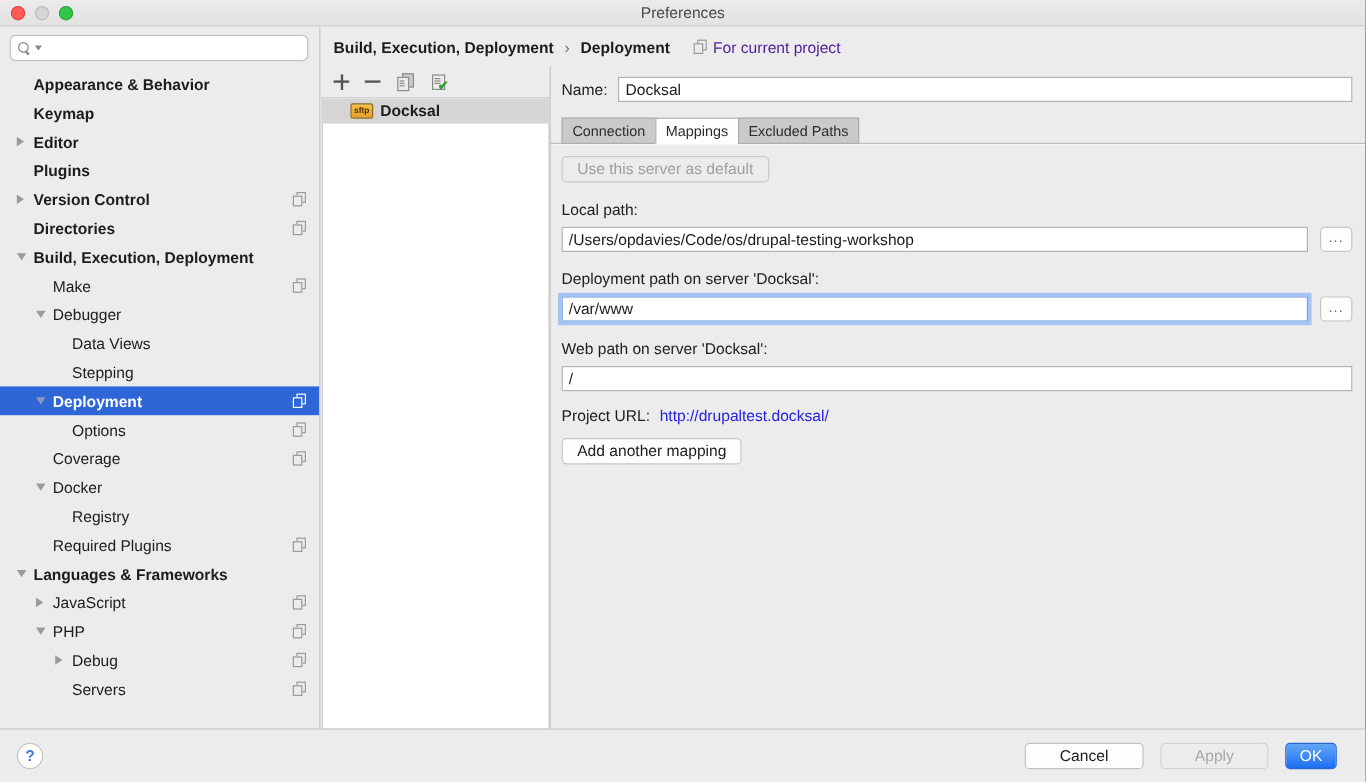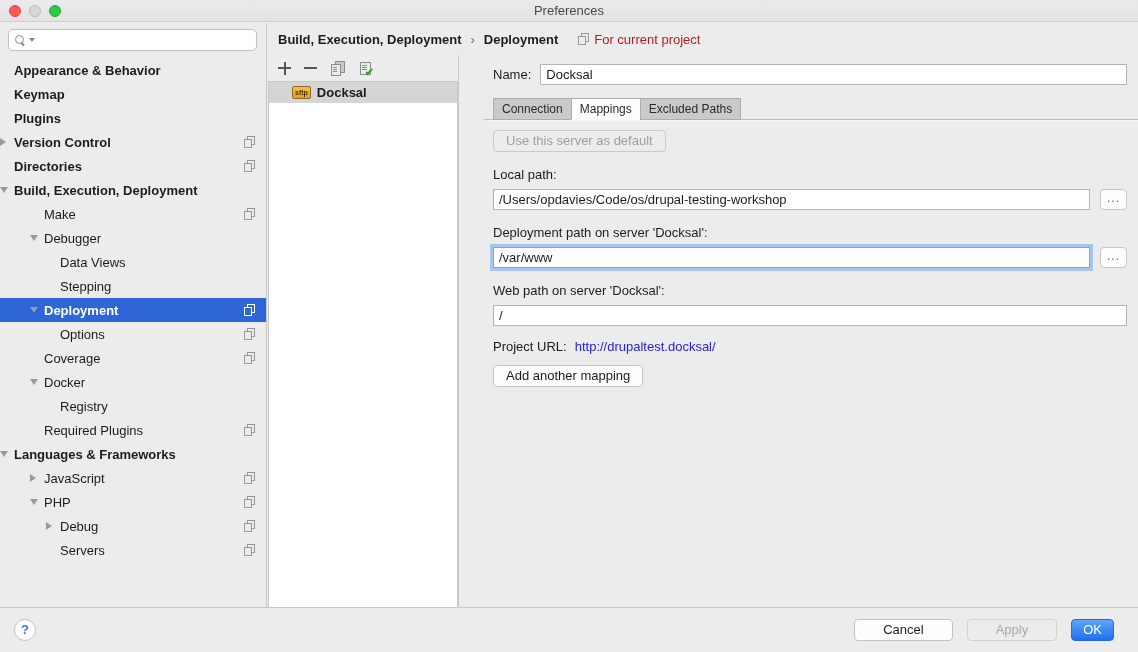--- a/index.html
+++ b/index.html
@@ -38,21 +38,21 @@
   .mag { position:relative; width:11px; height:11px; flex:0 0 auto; }
   .mag::before { content:""; position:absolute; left:0; top:0; width:7px; height:7px;
     border:1.5px solid #8a8a8a; border-radius:50%; }
   .mag::after { content:""; position:absolute; left:7px; top:7px; width:4px; height:1.5px;
     background:#8a8a8a; transform:rotate(45deg); transform-origin:0 0; }
   .caret-down { width:0; height:0; border-left:3px solid transparent;
     border-right:3px solid transparent; border-top:4px solid #8a8a8a; }
 
   .tree { --row-bg:#ececec; }
   .tree-row { height:24px; display:flex; align-items:center; padding-right:11px; --row-bg:#ececec; }
-  .tree-row.lvl0 { }
+  .tree-row.lvl0 { padding-left:14px; }
   .tree-row.lvl1 { padding-left:30px; }
   .tree-row.lvl2 { padding-left:46px; }
   .tree-row .arrow { width:14px; flex:0 0 auto; display:flex; align-items:center; }
   .arrow.right::before { content:""; width:0; height:0;
     border-top:4px solid transparent; border-bottom:4px solid transparent;
     border-left:6px solid #9a9a9a; }
   .arrow.down::before { content:""; width:0; height:0;
     border-left:4px solid transparent; border-right:4px solid transparent;
     border-top:6px solid #9a9a9a; }
   .tree-row .label { white-space:nowrap; }
@@ -67,21 +67,21 @@
   .icon-copy::after { content:""; position:absolute; left:1px; top:3px; width:6px; height:7px;
     border:1px solid currentColor; background:var(--row-bg,#ececec); }
   .tree-copy { margin-left:auto; }
   .tree-row.selected .icon-copy { color:#fff; }
 
   
   .main-right { position:absolute; left:268px; top:23px; right:0; bottom:45px; }
   .breadcrumb { height:32px; display:flex; align-items:center; padding-left:10px; gap:7px; }
   .breadcrumb .crumb { font-weight:bold; }
   .breadcrumb .sep { color:#6f6f6f; font-weight:normal; padding:0 2px; }
-  .scope { display:flex; align-items:center; gap:5px; color:#b91c1c; margin-left:12px;justify-content:center; }
+  .scope { display:flex; align-items:center; gap:5px; color:#4c1d95; margin-left:12px;justify-content:center; }
   .scope .icon-copy { color:#9a9a9a; }
 
   
   .middle-col { position:absolute; left:0; top:32px; width:190px; bottom:0;
     display:flex; flex-direction:column; }
   .toolbar { height:26px; display:flex; align-items:center; gap:13px; padding-left:10px; flex:0 0 auto; }
   .ic-plus { position:relative; width:13px; height:13px; }
   .ic-plus::before { content:""; position:absolute; left:0; top:5.5px; width:13px; height:2px; background:#565656; }
   .ic-plus::after { content:""; position:absolute; left:5.5px; top:0; width:2px; height:13px; background:#565656; }
   .ic-minus { position:relative; width:13px; height:13px; }
@@ -105,21 +105,21 @@
   .list-panel { flex:1; background:#fff; border:1px solid #c8c8c8; border-bottom:none; overflow:hidden; }
   .list-row { height:21px; display:flex; align-items:center; padding-left:23px; gap:6px; }
   .list-row.selected { background:#d5d5d5; }
   .sftp-badge { font-size:7px; font-weight:bold; line-height:1; color:#4a3404;
     background:linear-gradient(#f7c045,#e89c28); border:1px solid #8a6a1f;
     border-radius:2px; padding:2px 2px; letter-spacing:0; }
   .list-row .label { font-weight:bold; }
 
   
   .right-col { position:absolute; left:190px; top:32px; right:0; bottom:0;
-    border-left:1px solid #c6c6c6;padding-left:25px; }
+    border-left:1px solid #c6c6c6; }
   .name-row { display:flex; align-items:center; gap:9px; margin:9px 11px 0 9px; }
   input.txt { height:21px; border:1px solid #b3b3b3; background:#fff; padding:0 5px;
     font-family:"Liberation Sans",sans-serif; font-size:13px; color:#1c1c1c; border-radius:0; }
   .name-row input { flex:1; }
   .tabs-row { display:flex; margin:13px 0 0 9px; position:relative; z-index:2; }
   .tab { height:22px; line-height:21px; padding:0 8px; font-size:12px; color:#2b2b2b;
     background:#cacaca; border:1px solid #adadad; border-right:none; }
   .tab:last-child { border-right:1px solid #adadad; }
   .tab.active { background:#fdfdfd; border-bottom:1px solid #fdfdfd; }
   .tab-panel { border-top:1px solid #bdbdbd; box-shadow:inset 0 1px 0 #f6f6f6;
@@ -176,20 +176,24 @@
     <div class="tree">
         <div class="tree-row lvl0 bold">
           <span class="arrow"></span>
           <span class="label">Appearance &amp; Behavior</span>
         </div>
         <div class="tree-row lvl0 bold">
           <span class="arrow"></span>
           <span class="label">Keymap</span>
         </div>
         <div class="tree-row lvl0 bold">
+          <span class="arrow right"></span>
+          <span class="label">Editor</span>
+        </div>
+        <div class="tree-row lvl0 bold">
           <span class="arrow"></span>
           <span class="label">Plugins</span>
         </div>
         <div class="tree-row lvl0 bold">
           <span class="arrow right"></span>
           <span class="label">Version Control</span>
           <span class="icon-copy tree-copy"></span>
         </div>
         <div class="tree-row lvl0 bold">
           <span class="arrow"></span>

